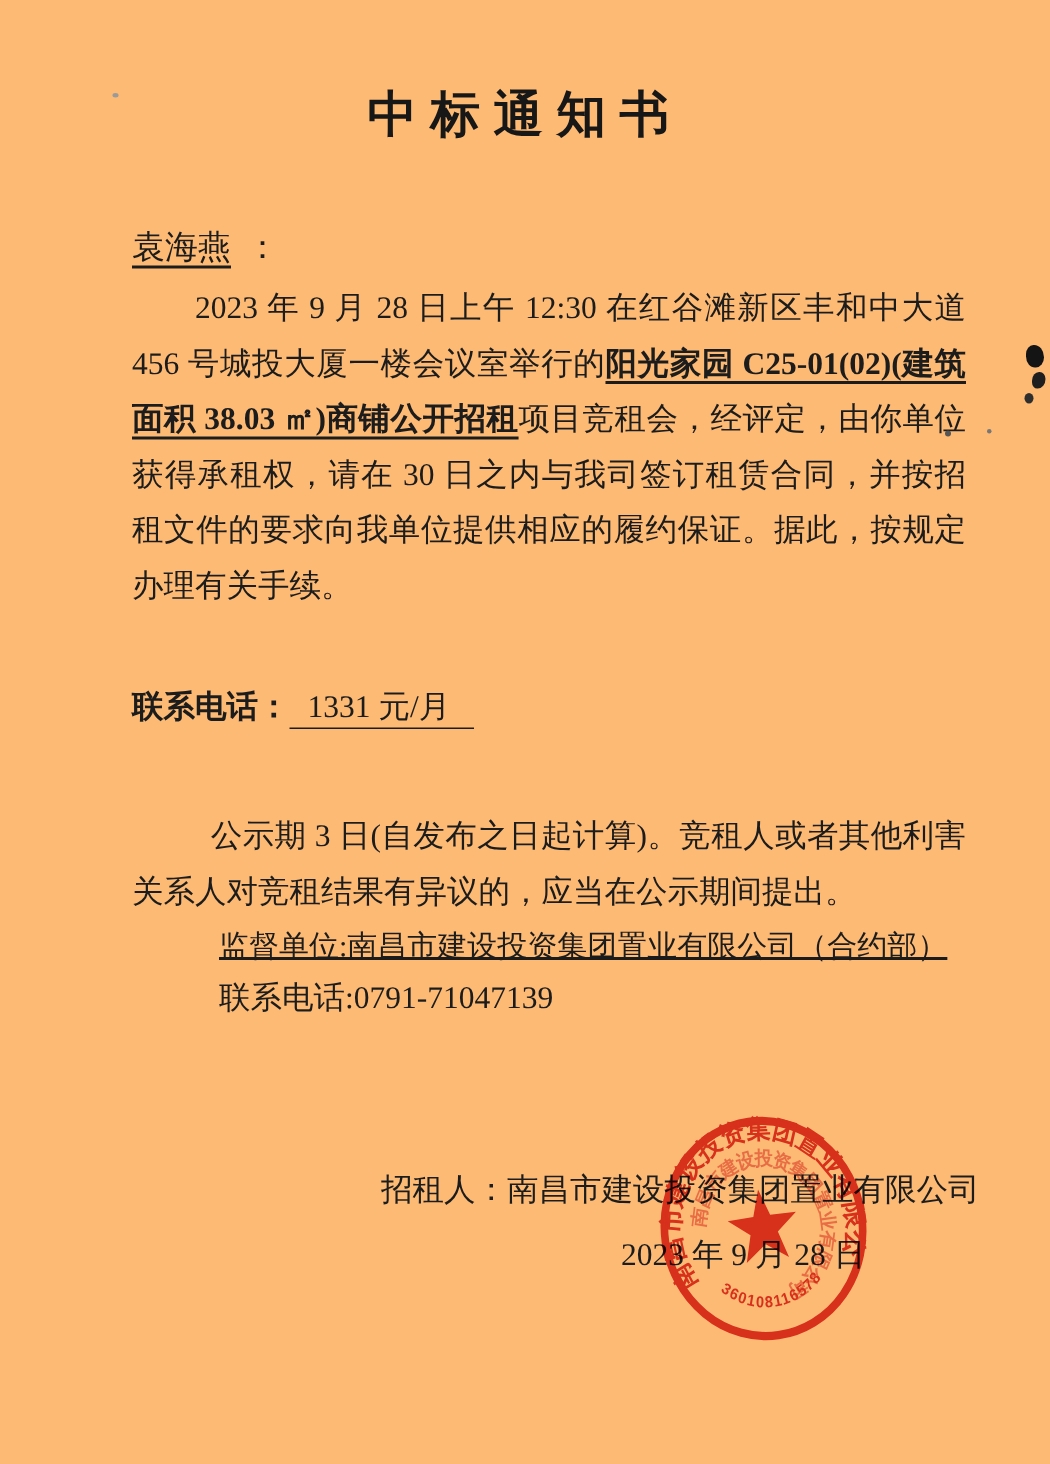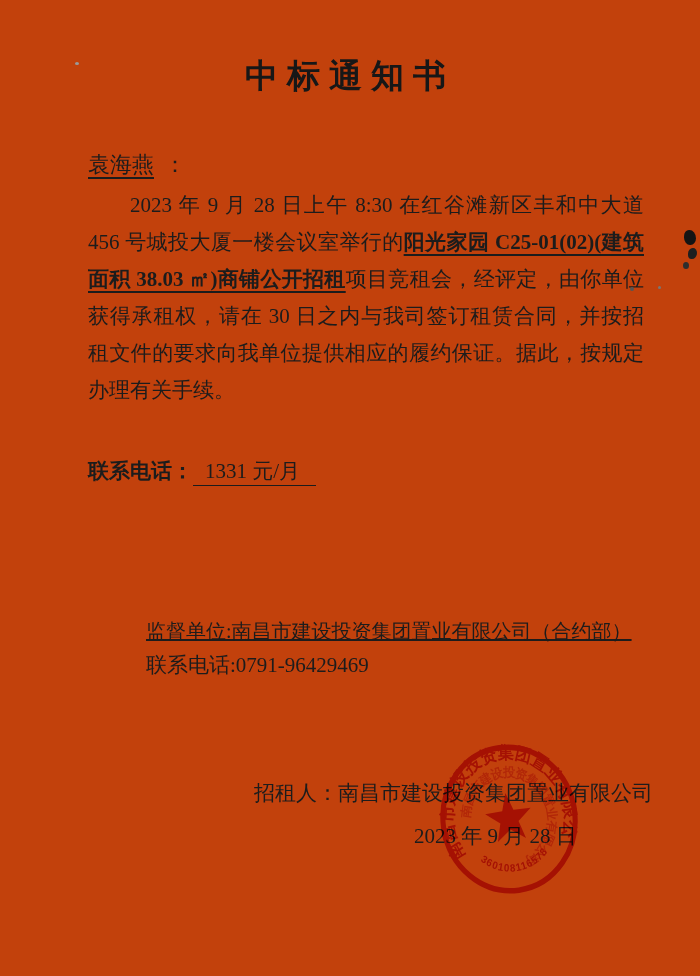--- a/index.html
+++ b/index.html
@@ -1,21 +1,21 @@
 <!DOCTYPE html>
 <html><head>
 <meta charset="utf-8">
 <style>
   * { margin:0; padding:0; box-sizing:border-box; }
   html,body { background:#e8e8e8; }
   .page {
     position:relative;
     width:700px; height:976px;
     margin:0 auto;
-    background:#c2410c;
+    background:#fdba74;
     overflow:hidden;
     font-family:"Liberation Serif","DejaVu Serif",serif;
     color:#1c1c1c;
   }
   .doc-title {
     position:absolute; top:54px; left:0; width:100%;
     text-align:center;
     font-size:33px; font-weight:bold; letter-spacing:9px;
     color:#171717;
   }
@@ -111,31 +111,32 @@
 
 <div class="page">
 
   <div class="doc-title">中标通知书</div>
 
   <div class="salutation">
     <span class="name">袁海燕</span><span>：</span>
   </div>
 
   <div class="para1">
-    <span>2023 年 9 月 28 日上午 8:30 在红谷滩新区丰和中大道 456 号城投大厦一楼会议室举行的</span><span class="hl">阳光家园 C25-01(02)(建筑面积 38.03 ㎡)商铺公开招租</span><span>项目竞租会，经评定，由你单位获得承租权，请在 30 日之内与我司签订租赁合同，并按招租文件的要求向我单位提供相应的履约保证。据此，按规定办理有关手续。</span>
+    <span>2023 年 9 月 28 日上午 12:30 在红谷滩新区丰和中大道 456 号城投大厦一楼会议室举行的</span><span class="hl">阳光家园 C25-01(02)(建筑面积 38.03 ㎡)商铺公开招租</span><span>项目竞租会，经评定，由你单位获得承租权，请在 30 日之内与我司签订租赁合同，并按招租文件的要求向我单位提供相应的履约保证。据此，按规定办理有关手续。</span>
   </div>
 
   <div class="result-line">
     <span>联系电话：</span><span class="value">1331 元/月</span>
   </div>
 
+  <div class="para2">公示期 3 日(自发布之日起计算)。竞租人或者其他利害关系人对竞租结果有异议的，应当在公示期间提出。</div>
 
   <div class="supervisor">监督单位:南昌市建设投资集团置业有限公司（合约部）</div>
 
-  <div class="phone">联系电话:0791-96429469</div>
+  <div class="phone">联系电话:0791-71047139</div>
 
   <div class="sig-line">
     <span>招租人：</span><span>南昌市建设投资集团置业有限公司</span>
   </div>
 
   <div class="date-line">2023 年 9 月 28 日</div>
 
   <svg class="stamp" viewBox="0 0 170 170" preserveAspectRatio="none" aria-hidden="true">
     <defs>
       <path id="arcTop" d="M 33 115 A 60 60 0 1 1 137 115" fill="none"></path>

